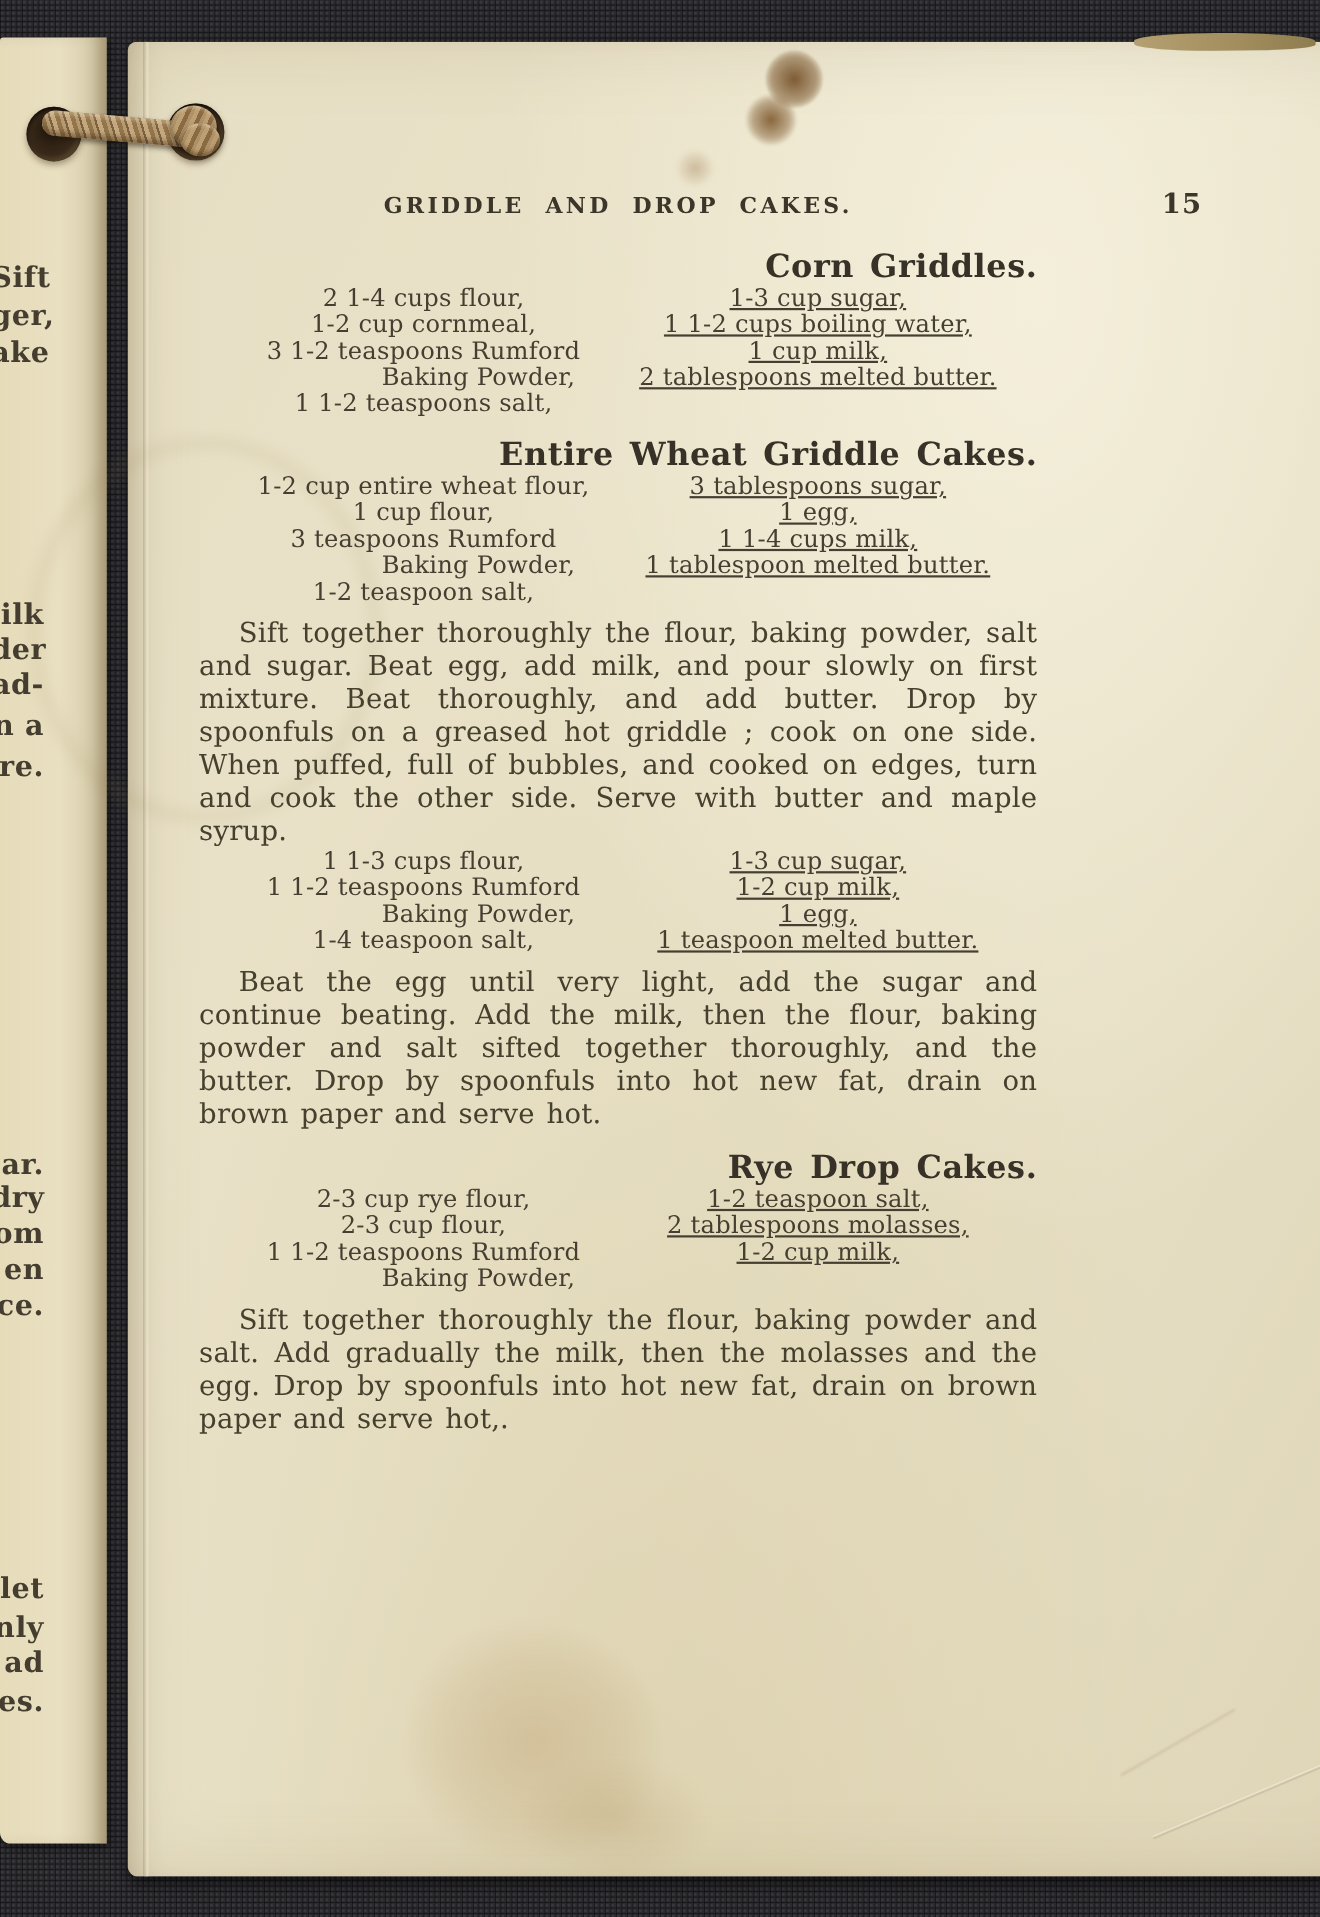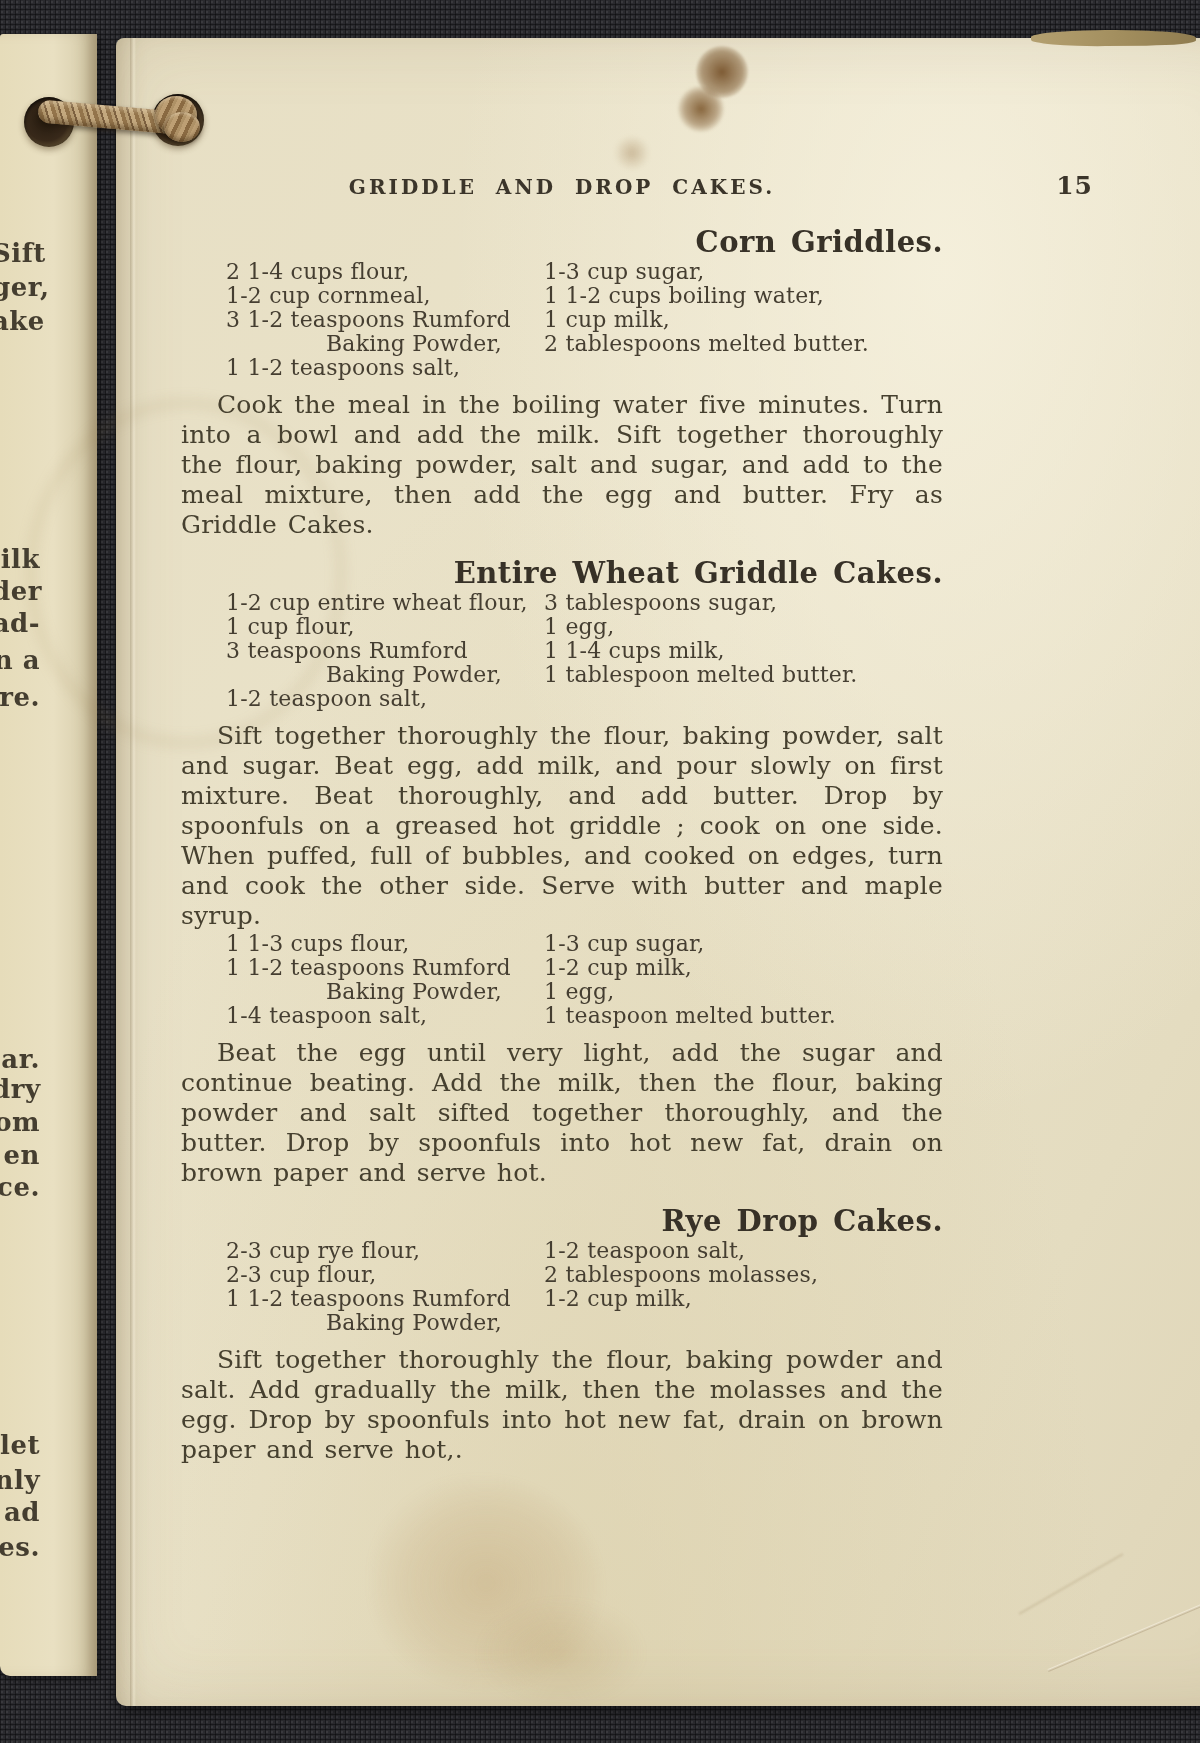--- a/index.html
+++ b/index.html
@@ -101,23 +101,23 @@
   .running-head{position:relative;height:24px;margin-bottom:26px;}
   .running-title{
     display:block;text-align:center;font-size:20px;font-weight:700;color:#3b352a;
     letter-spacing:3px;word-spacing:9px;
   }
   .page-number{position:absolute;right:-150px;top:-4px;font-size:25px;font-weight:600;color:#3b352a;letter-spacing:1px;}
   .recipe-title{
     text-align:right;font-size:29px;line-height:34px;font-weight:700;color:#373127;
     letter-spacing:.5px;word-spacing:4px;margin:16px 0 0 0;
   }
-  .ingredients{display:flex;margin:1px 0 10px 0;}
+  .ingredients{display:flex;margin:1px 0 10px 0;text-align:center;}
   .col-left{width:363px;padding-left:45px;box-sizing:border-box;}
-  .col-right{flex:1;}
+  .col-right{flex:1;text-decoration:underline;}
   .ing{font-size:22px;line-height:24px;white-space:nowrap;letter-spacing:.2px;}
   .ing.cont{padding-left:100px;}
   .para{
     font-size:25px;line-height:30px;text-align:justify;text-indent:36px;
     word-spacing:2.5px;letter-spacing:.2px;margin:0;color:#46402f;
   }
   .para.last{margin-bottom:0;}
 </style>
 </head>
 <body>
@@ -173,21 +173,20 @@
             <div class="ing cont">Baking Powder,</div>
             <div class="ing">1 1-2 teaspoons salt,</div>
           </div>
           <div class="col-right">
             <div class="ing">1-3 cup sugar,</div>
             <div class="ing">1 1-2 cups boiling water,</div>
             <div class="ing">1 cup milk,</div>
             <div class="ing">2 tablespoons melted butter.</div>
           </div>
         </div>
-        <p class="para">Cook the meal in the boiling water five minutes.  Turn into a bowl and add the milk.  Sift together thoroughly the flour, baking powder, salt and sugar, and add to the meal mixture, then add the egg and butter.  Fry as Griddle Cakes.</p>
       </section>
 
       <section>
         <div class="recipe-title">Entire Wheat Griddle Cakes.</div>
         <div class="ingredients">
           <div class="col-left">
             <div class="ing">1-2 cup entire wheat flour,</div>
             <div class="ing">1 cup flour,</div>
             <div class="ing">3 teaspoons Rumford</div>
             <div class="ing cont">Baking Powder,</div>

